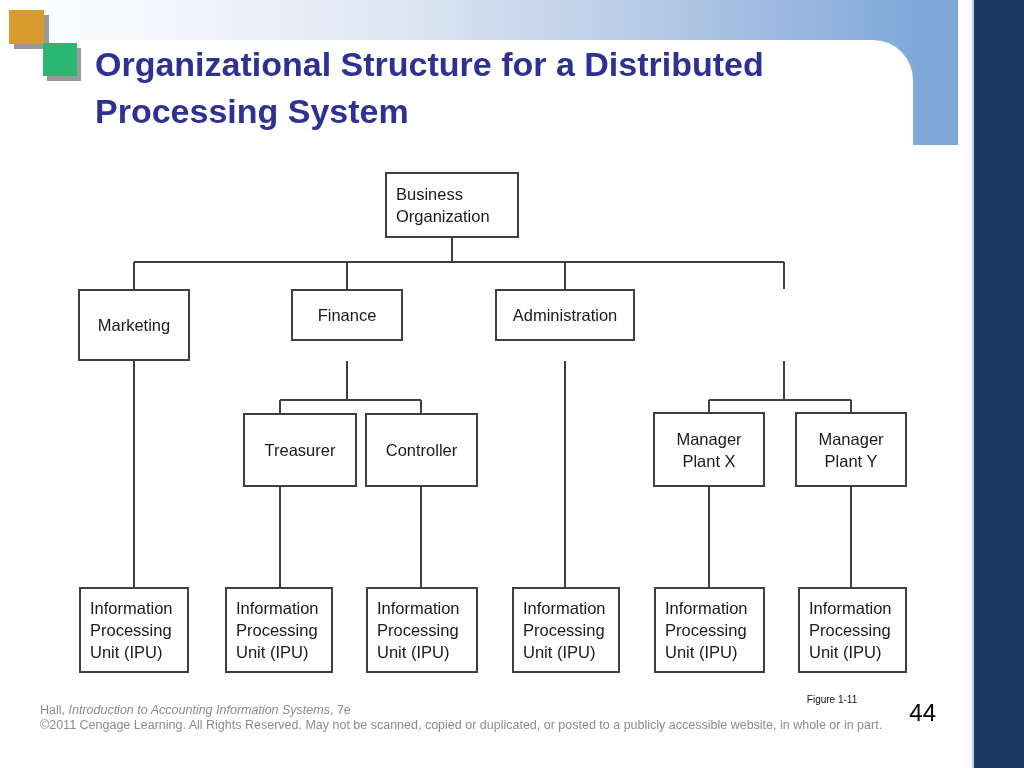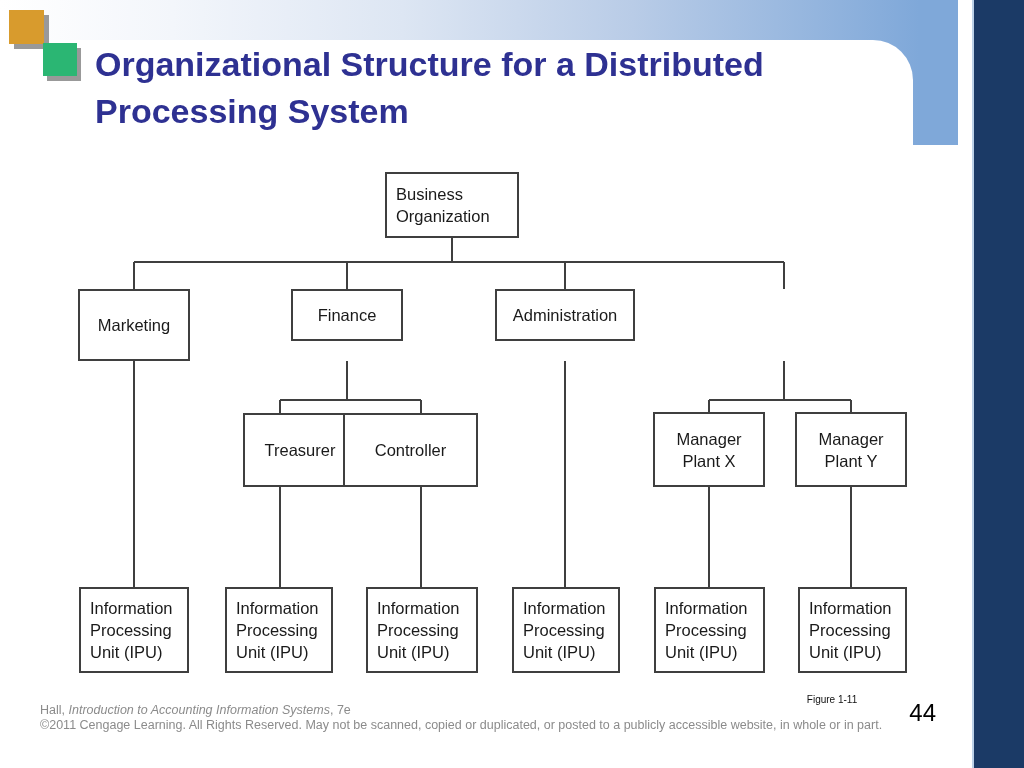--- a/index.html
+++ b/index.html
@@ -95,21 +95,21 @@
       </div>
       <div class="node center" style="left: 291px; top: 289px; width: 112px; height: 52px;">
         <div>Finance</div>
       </div>
       <div class="node center" style="left: 495px; top: 289px; width: 140px; height: 52px;">
         <div>Administration</div>
       </div>
       <div class="node center" style="left: 223px; top: 413px; width: 114px; height: 74px; margin-left: 20px;">
         <div>Treasurer</div>
       </div>
-      <div class="node center" style="left: 343px; top: 413px; width: 135px; height: 74px;">
+      <div class="node center" style="left: 365px; top: 413px; width: 113px; height: 74px;">
         <div>Controller</div>
       </div>
       <div class="node center" style="left: 653px; top: 412px; width: 112px; height: 75px;">
         <div>Manager</div>
         <div>Plant X</div>
       </div>
       <div class="node center" style="left: 795px; top: 412px; width: 112px; height: 75px;">
         <div>Manager</div>
         <div>Plant Y</div>
       </div>

